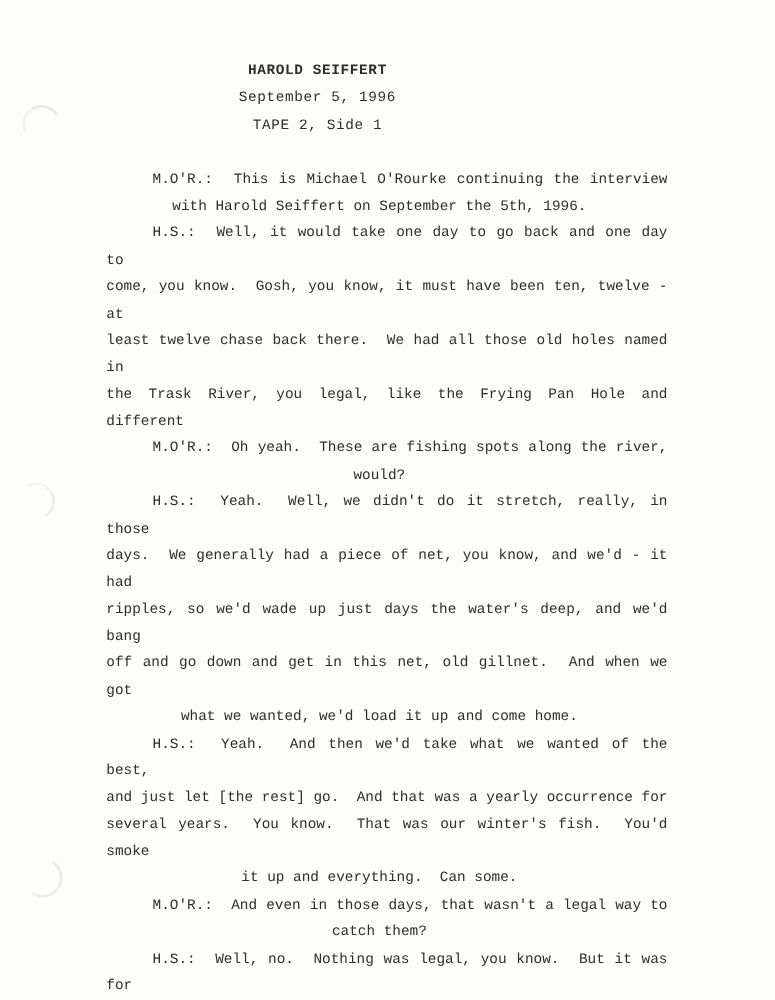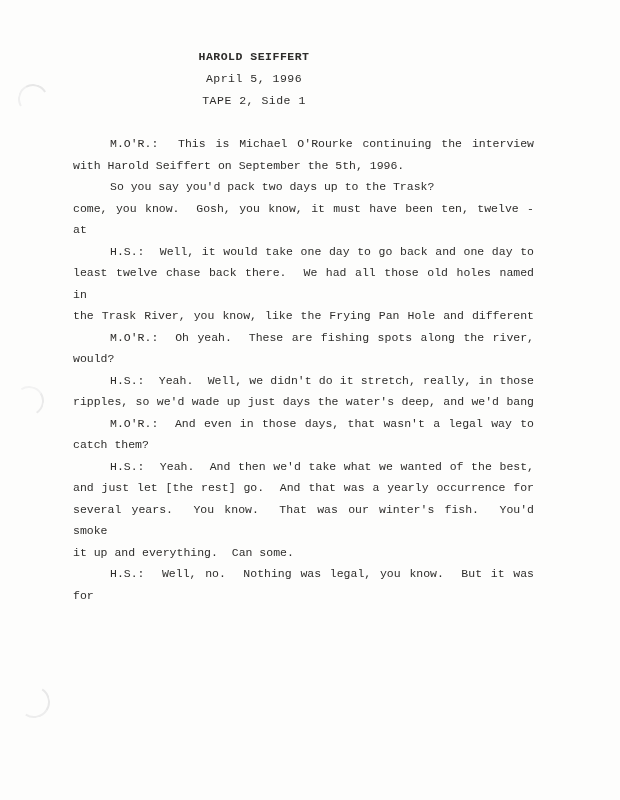--- a/index.html
+++ b/index.html
@@ -28,24 +28,26 @@
     top: 133px;
     left: 73px;
     width: 461px;
     font-size: 11.5px;
     line-height: 21.5px;
   }
   .para { margin: 0; }
   .line {
     white-space: pre-wrap;
     min-height: 21.5px;
+    text-align: center;
   }
   .line.just {
     text-align: justify;
     text-align-last: justify;
+    margin-left: 12px;
   }
   .line.first { text-indent: 37px; }
   .artifact {
     position: absolute;
     border-radius: 50%;
     border: 2px solid transparent;
     pointer-events: none;
   }
   .artifact.a1 {
     left: 18px; top: 84px; width: 26px; height: 26px;
@@ -66,53 +68,53 @@
 </head>
 <body>
 
 <div class="page">
   <span class="artifact a1"></span>
   <span class="artifact a2"></span>
   <span class="artifact a3"></span>
 
   <div class="header">
     <div class="title">HAROLD SEIFFERT</div>
-    <div class="date">April 5, 1996</div>
+    <div class="date">September 5, 1996</div>
     <div class="tape">TAPE 2, Side 1</div>
   </div>
 
   <div class="body-text">
       <div class="para">
         <div class="line just first">M.O'R.:  This is Michael O'Rourke continuing the interview</div>
         <div class="line">with Harold Seiffert on September the 5th, 1996.</div>
       </div>
       <div class="para">
-        <div class="line first">So you say you'd pack two days up to the Trask?</div>
-      </div>
-      <div class="para">
+        <div class="line just first">H.S.:  Well, it would take one day to go back and one day to</div>
         <div class="line just">come, you know.  Gosh, you know, it must have been ten, twelve - at</div>
-        <div class="line just first">H.S.:  Well, it would take one day to go back and one day to</div>
         <div class="line just">least twelve chase back there.  We had all those old holes named in</div>
-        <div class="line just">the Trask River, you know, like the Frying Pan Hole and different</div>
+        <div class="line just">the Trask River, you legal, like the Frying Pan Hole and different</div>
       </div>
       <div class="para">
         <div class="line just first">M.O'R.:  Oh yeah.  These are fishing spots along the river,</div>
         <div class="line">would?</div>
       </div>
       <div class="para">
         <div class="line just first">H.S.:  Yeah.  Well, we didn't do it stretch, really, in those</div>
+        <div class="line just">days.  We generally had a piece of net, you know, and we'd - it had</div>
         <div class="line just">ripples, so we'd wade up just days the water's deep, and we'd bang</div>
-      </div>
-      <div class="para">
-        <div class="line just first">M.O'R.:  And even in those days, that wasn't a legal way to</div>
-        <div class="line">catch them?</div>
+        <div class="line just">off and go down and get in this net, old gillnet.  And when we got</div>
+        <div class="line">what we wanted, we'd load it up and come home.</div>
       </div>
       <div class="para">
         <div class="line just first">H.S.:  Yeah.  And then we'd take what we wanted of the best,</div>
         <div class="line just">and just let [the rest] go.  And that was a yearly occurrence for</div>
         <div class="line just">several years.  You know.  That was our winter's fish.  You'd smoke</div>
         <div class="line">it up and everything.  Can some.</div>
       </div>
       <div class="para">
+        <div class="line just first">M.O'R.:  And even in those days, that wasn't a legal way to</div>
+        <div class="line">catch them?</div>
+      </div>
+      <div class="para">
         <div class="line just first">H.S.:  Well, no.  Nothing was legal, you know.  But it was for</div>
       </div>
     </div>
 </div>
 
 </body></html>

